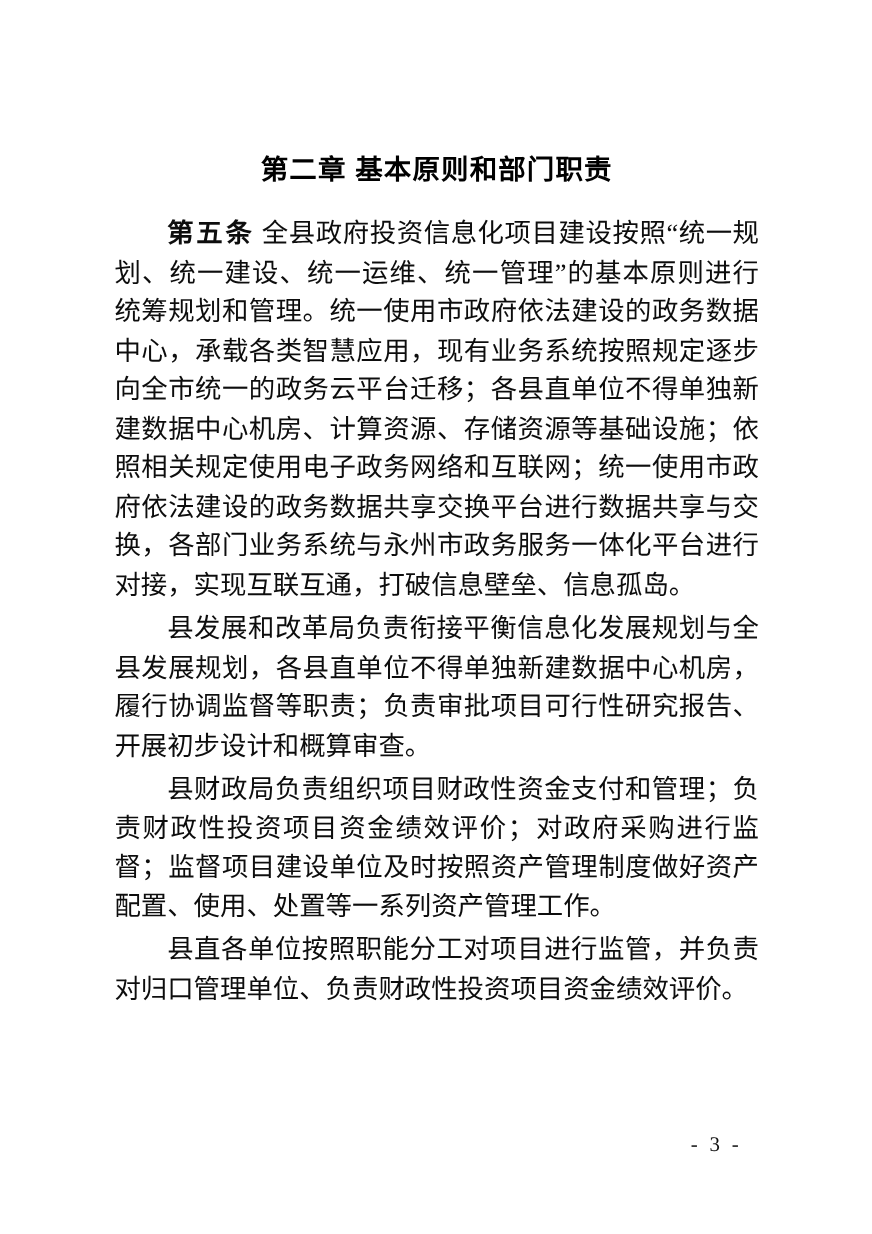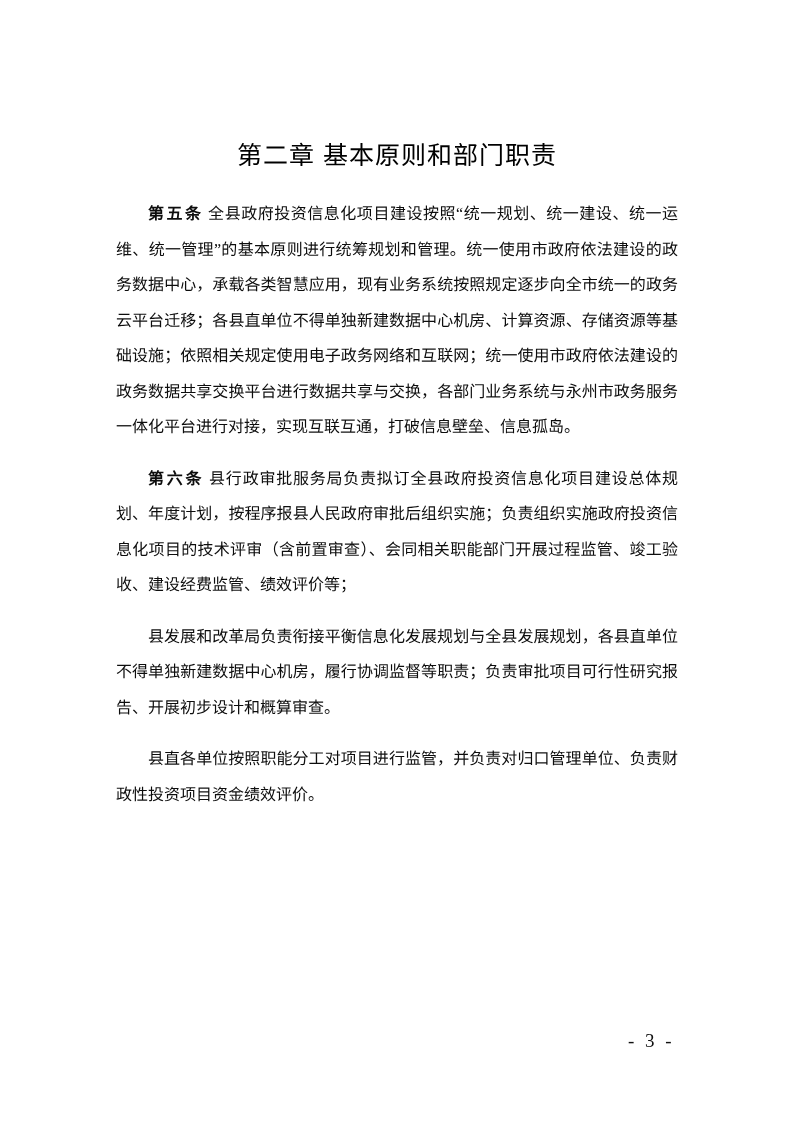--- a/index.html
+++ b/index.html
@@ -17,35 +17,35 @@
     font-family: "Liberation Serif", "DejaVu Serif", serif;
   }
   .content {
     position: absolute;
     left: 100px;
     top: 139px;
     width: 594px;
   }
   .doc-heading {
     font-family: "Liberation Sans", "DejaVu Sans", sans-serif;
-    font-weight: 400;
+    font-weight: 700;
     font-size: 25px;
     line-height: 32px;
     text-align: center;
     margin: 0 0 25px 0;
     letter-spacing: 1px;
     color: #000000;
   }
   .body-para {
-    font-size: 16px;
+    font-size: 24px;
     line-height: 35.5px;
     text-align: justify;
     text-justify: inter-character;
     text-indent: 2em;
-    margin: 16px;
+    margin: 4px;
     color: #0d0d0d;
     word-break: break-all;
   }
   .article-no {
     font-weight: 700;
     letter-spacing: 2px;
   }
   .page-number {
     position: absolute;
     top: 1030px;
@@ -57,19 +57,19 @@
   }
 </style>
 </head>
 <body>
 
 <div class="page">
   <div class="content">
     <h1 class="doc-heading">第二章 基本原则和部门职责</h1>
     <div id="paragraphs">
         <p class="body-para"><strong class="article-no">第五条</strong> 全县政府投资信息化项目建设按照“统一规划、统一建设、统一运维、统一管理”的基本原则进行统筹规划和管理。统一使用市政府依法建设的政务数据中心，承载各类智慧应用，现有业务系统按照规定逐步向全市统一的政务云平台迁移；各县直单位不得单独新建数据中心机房、计算资源、存储资源等基础设施；依照相关规定使用电子政务网络和互联网；统一使用市政府依法建设的政务数据共享交换平台进行数据共享与交换，各部门业务系统与永州市政务服务一体化平台进行对接，实现互联互通，打破信息壁垒、信息孤岛。</p>
-        <p class="body-para"><strong class="article-no">第六条</strong> 县行政审批服务局负责拟订全县政府投资信息化项目建设总体规划、年度计划，按程序报县人民政府审批后组织实施；负责组织实施政府投资信息化项目的技术评审（含前置审查）、会同相关职能部门开展过程监管、竣工验收、建设经费监管、绩效评价等；</p>
         <p class="body-para">县发展和改革局负责衔接平衡信息化发展规划与全县发展规划，各县直单位不得单独新建数据中心机房，履行协调监督等职责；负责审批项目可行性研究报告、开展初步设计和概算审查。</p>
+        <p class="body-para">县财政局负责组织项目财政性资金支付和管理；负责财政性投资项目资金绩效评价；对政府采购进行监督；监督项目建设单位及时按照资产管理制度做好资产配置、使用、处置等一系列资产管理工作。</p>
         <p class="body-para">县直各单位按照职能分工对项目进行监管，并负责对归口管理单位、负责财政性投资项目资金绩效评价。</p>
       </div>
   </div>
   <div class="page-number">- 3 -</div>
 </div>
 
 </body></html>

